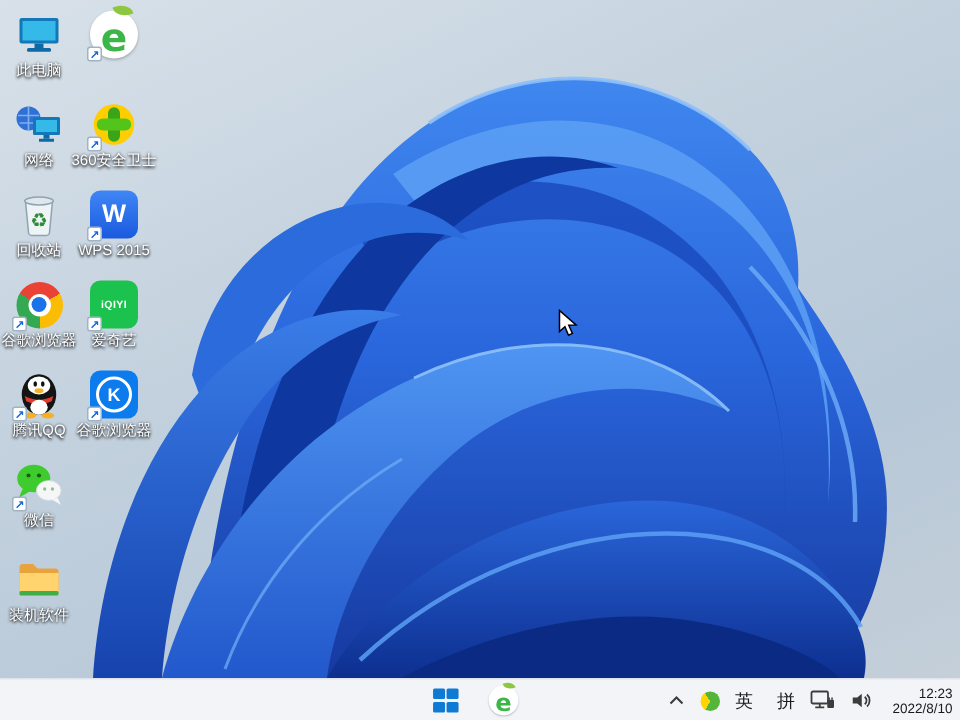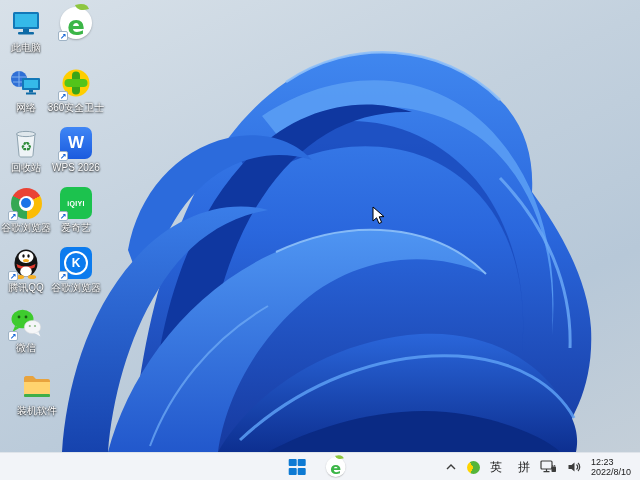--- a/index.html
+++ b/index.html
@@ -35,21 +35,21 @@
   .taskbar{position:absolute;left:0;bottom:0;width:640px;height:28px;background:#f2f4f8;
     border-top:1px solid #dfe4ea;box-sizing:border-box;}
   .tb-center{position:absolute;left:50%;top:0;height:28px;transform:translateX(-50%);
     display:flex;align-items:center;gap:14px;}
   .startlogo{display:grid;grid-template-columns:7.5px 7.5px;grid-template-rows:7.5px 7.5px;gap:1.6px;}
   .startlogo i{background:#0e7ad3;border-radius:1px;}
   .tb-tray{position:absolute;right:5px;top:0;height:28px;display:flex;align-items:center;gap:10px;}
   .ime{font-size:12px;color:#1c1c1c;}
   .tray360{width:13px;height:13px;border-radius:50%;
     background:conic-gradient(from 210deg,#ffd400 0 115deg,#55b53a 0 360deg);}
-  .clock{font-size:9px;line-height:10.5px;color:#1a1a1a;text-align:left;min-width:44px;}
+  .clock{font-size:9px;line-height:10.5px;color:#1a1a1a;text-align:right;min-width:44px;}
   .cursor{position:absolute;left:372px;top:206px;pointer-events:none;}
 </style>
 </head>
 <body>
 
 <div class="screen">
 
   <svg class="bloom" viewBox="0 0 640 452" preserveAspectRatio="none">
     <defs>
       <linearGradient id="gDome" x1="0" y1="0" x2="0" y2="1">
@@ -162,21 +162,21 @@
           <ellipse cx="23.5" cy="21" rx="8.2" ry="6.6" fill="#f5f6f8" stroke="#d8dadc" stroke-width="0.6"></ellipse>
           <path d="M29.5,26 L31.5,30.5 L25.5,27 Z" fill="#f5f6f8"></path>
           <circle cx="20.8" cy="20" r="1.1" fill="#8fbf87"></circle>
           <circle cx="26" cy="20" r="1.1" fill="#8fbf87"></circle>
         </svg>
       <span class="shortcut">↗</span>
     </div>
     <div class="lbl">微信</div>
   </div>
 
-  <div class="cell" style="left:12px;top:368px">
+  <div class="cell" style="left:1px;top:368px">
     <div class="ico">
       <svg width="34" height="34" viewBox="0 0 34 34">
           <path d="M4,9 C4,8 5,7 6,7 L13,7 L16,10 L28,10 C29.1,10 30,10.9 30,12 L30,26 C30,27.1 29.1,28 28,28 L6,28 C4.9,28 4,27.1 4,26 Z" fill="#e8a33d"></path>
           <path d="M4,13 L30,13 L30,26 C30,27.1 29.1,28 28,28 L6,28 C4.9,28 4,27.1 4,26 Z" fill="#ffd36e"></path>
           <rect x="4" y="25" width="26" height="3" rx="1" fill="#3fae49"></rect>
         </svg>
     </div>
     <div class="lbl">装机软件</div>
   </div>
 
@@ -202,21 +202,21 @@
     <div class="lbl">360安全卫士</div>
   </div>
 
   <div class="cell" style="left:51px;top:125px">
     <div class="ico">
       <div class="boxicon wps-box">
           <span>W</span>
         </div>
       <span class="shortcut">↗</span>
     </div>
-    <div class="lbl">WPS 2026</div>
+    <div class="lbl">WPS 2015</div>
   </div>
 
   <div class="cell" style="left:51px;top:185px">
     <div class="ico">
       <div class="boxicon iqy-box">
           <span>iQIYI</span>
         </div>
       <span class="shortcut">↗</span>
     </div>
     <div class="lbl">爱奇艺</div>

